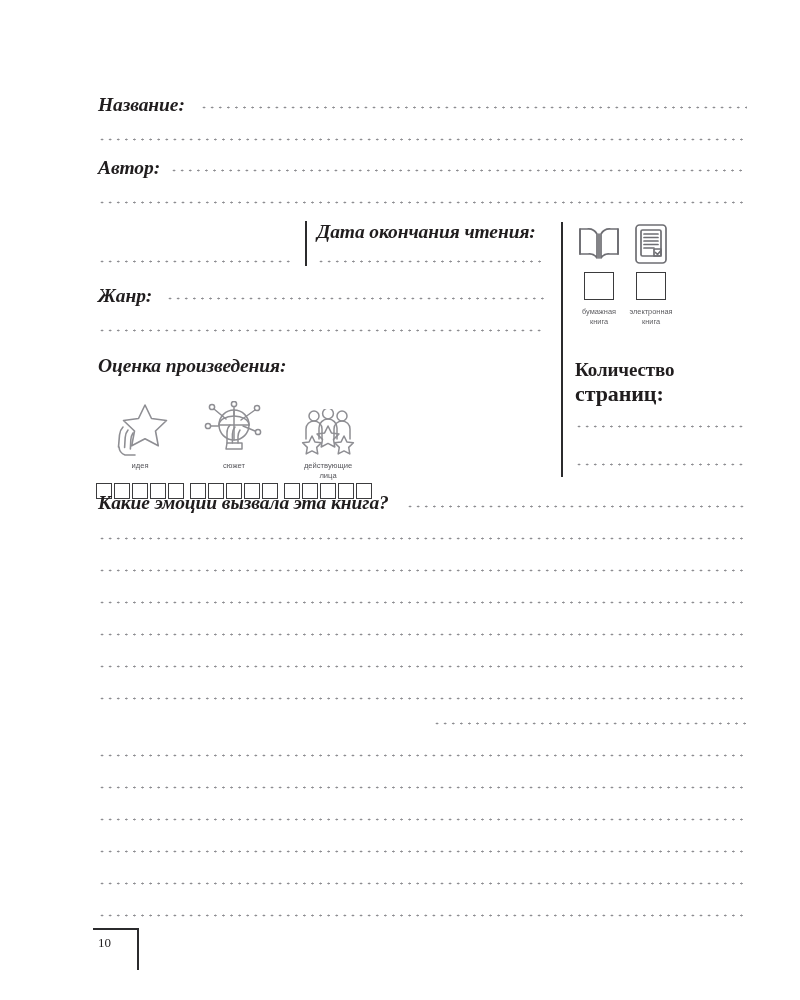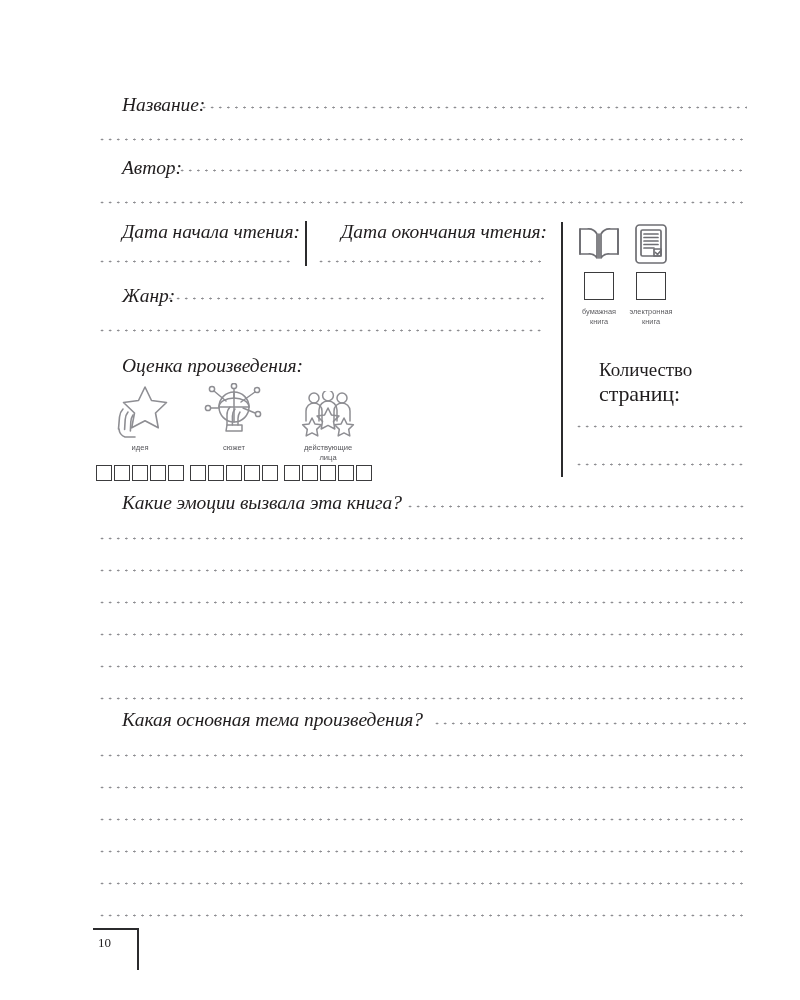--- a/index.html
+++ b/index.html
@@ -30,28 +30,27 @@
 
   .vrule {
     position: absolute;
     width: 2px;
     background: #2b2b2d;
   }
 
   .label {
     position: absolute;
     font-family: "Liberation Serif", "DejaVu Serif", serif;
-    font-weight: 400;
+    font-weight: 700;
     font-style: italic;
     font-size: 19.5px;
     letter-spacing: -0.1px;
     color: #201d1e;
     white-space: nowrap;
     line-height: 1;
-    margin-left: 24px;
   }
   .label.upright {
     font-style: normal;
   }
 
   
   .fmt-group {
     position: absolute;
     display: flex;
     align-items: flex-start;
@@ -151,21 +150,20 @@
 <div id="page">
 
   <div class="label" style="left:98px; top:95px;">Название:</div>
   <div class="dotline" style="left:200px; top:106px; width:547px;"></div>
   <div class="dotline" style="left:98px; top:138px; width:649px;"></div>
 
   <div class="label" style="left:98px; top:158px;">Автор:</div>
   <div class="dotline" style="left:170px; top:169px; width:577px;"></div>
   <div class="dotline" style="left:98px; top:201px; width:649px;"></div>
 
-  <div class="label" style="left:98px; top:222px;">Дата начала чтения:</div>
   <div class="vrule" style="left:305px; top:221px; height:45px;"></div>
   <div class="label" style="left:317px; top:222px;">Дата окончания чтения:</div>
 
   <div class="dotline" style="left:98px; top:260px; width:194px;"></div>
   <div class="dotline" style="left:317px; top:260px; width:228px;"></div>
 
   <div class="label" style="left:98px; top:286px;">Жанр:</div>
   <div class="dotline" style="left:166px; top:297px; width:379px;"></div>
   <div class="dotline" style="left:98px; top:329px; width:447px;"></div>
 
@@ -205,21 +203,21 @@
 
   </div>
 
   <div class="label upright" style="left:575px; top:360px; font-size:19px;">Количество</div>
   <div class="label upright" style="left:575px; top:383px; font-size:22px;">страниц:</div>
   <div class="dotline" style="left:575px; top:425px; width:170px;"></div>
   <div class="dotline" style="left:575px; top:463px; width:170px;"></div>
 
   <div class="label" style="left:98px; top:356px;">Оценка произведения:</div>
 
-  <div class="rate-group" style="left:93px; top:383px;">
+  <div class="rate-group" style="left:93px; top:401px;">
 
     <div class="rate-item">
       <div class="rate-icon">
         <svg width="62" height="54" viewBox="0 0 62 54" fill="none" stroke="#8e8e93" stroke-width="1.6" stroke-linejoin="round" stroke-linecap="round">
           <path d="M36 2 l6.5 13.5 l15 2 l-11 10.5 l2.8 14.8 l-13.3 -7.1 l-13.3 7.1 l2.8 -14.8 l-11 -10.5 l15 -2 z"></path>
           <path d="M14 24 q-3 3 -3.5 8 l-1 12"></path>
           <path d="M19 27 q-2.5 3 -2.8 7.5 l-0.6 10"></path>
           <path d="M24 30 q-2 3 -2.2 7 l-0.4 9"></path>
           <path d="M10 44 q0.5 6 6 8 l10 0"></path>
         </svg>
@@ -292,21 +290,20 @@
 
   <div class="label" style="left:98px; top:493px;">Какие эмоции вызвала эта книга?</div>
   <div class="dotline" style="left:406px; top:505px; width:341px;"></div>
   <div class="dotline" style="left:98px; top:537px; width:649px;"></div>
   <div class="dotline" style="left:98px; top:569px; width:649px;"></div>
   <div class="dotline" style="left:98px; top:601px; width:649px;"></div>
   <div class="dotline" style="left:98px; top:633px; width:649px;"></div>
   <div class="dotline" style="left:98px; top:665px; width:649px;"></div>
   <div class="dotline" style="left:98px; top:697px; width:649px;"></div>
 
-  <div class="label" style="left:98px; top:710px;">Какая основная тема произведения?</div>
   <div class="dotline" style="left:433px; top:722px; width:314px;"></div>
   <div class="dotline" style="left:98px; top:754px; width:649px;"></div>
   <div class="dotline" style="left:98px; top:786px; width:649px;"></div>
   <div class="dotline" style="left:98px; top:818px; width:649px;"></div>
   <div class="dotline" style="left:98px; top:850px; width:649px;"></div>
   <div class="dotline" style="left:98px; top:882px; width:649px;"></div>
   <div class="dotline" style="left:98px; top:914px; width:649px;"></div>
 
   <div class="corner" style="left:93px; top:928px;"></div>
   <div class="pagenum" style="left:98px; top:935px;">10</div>

